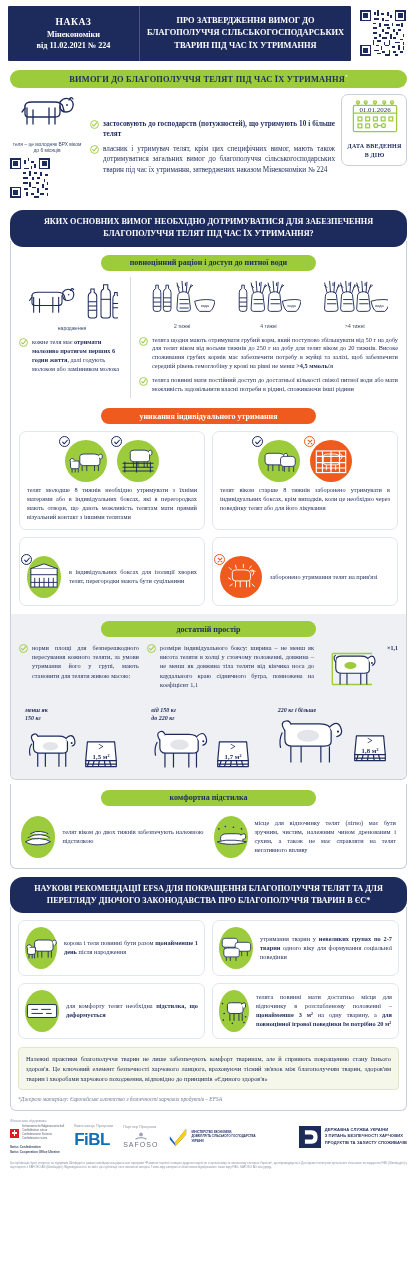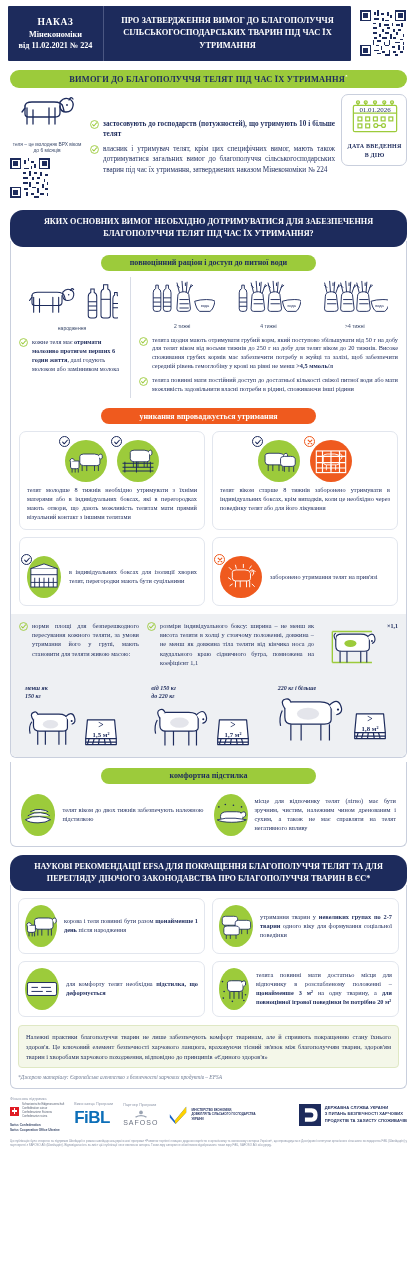--- a/index.html
+++ b/index.html
@@ -20,21 +20,21 @@
     gap: 6px;
   }
   .hdr-bar {
     flex: 1;
     background: #1d2b5c;
     display: flex;
     align-items: stretch;
     border-radius: 1px;
   }
   .hdr-left {
-    width: 96px;
+    width: 132px;
     color: #ffffff;
     text-align: center;
     font-size: 8.2px;
     font-weight: bold;
     line-height: 1.42;
     padding: 9px 4px;
     border-right: 1px solid #5a6party;
     border-right: 1px solid #4b5782;
     display: flex; flex-direction: column; justify-content: flex-start;
   }
@@ -545,21 +545,21 @@
       <div class="bullet">
         <svg class="chk" viewBox="0 0 16 16">
           <circle cx="8" cy="8" r="7" fill="none" stroke="#9ccb3b" stroke-width="1.6"></circle>
           <path d="M4.6 8.2 L6.9 10.6 L11.6 5.1" fill="none" stroke="#9ccb3b" stroke-width="1.8" stroke-linecap="round" stroke-linejoin="round"></path>
         </svg>
         <div class="feed-text">телята повинні мати постійний доступ до достатньої кількості свіжої питної води або мати можливість задовільнити власні потреби в рідині, споживаючи інші рідини</div>
       </div>
     </div>
   </div>
 
-  <div class="sub-pill-orange">уникання впроваджується утримання</div>
+  <div class="sub-pill-orange">уникання індивідуального утримання</div>
 
   <div class="cards2">
     <div class="card">
       <div class="card-icons">
         <div class="icon-wrap">
           <div class="mark">
             <svg viewBox="0 0 12 12" width="8" height="8">
                 <path d="M2.5 6.2 L4.8 8.7 L9.5 3.4" fill="none" stroke="#1d2b5c" stroke-width="1.6" stroke-linecap="round" stroke-linejoin="round"></path>
               </svg>
           </div>
@@ -691,20 +691,21 @@
               <path d="M5 7 l3 3 M13 4 l1 4 M23 3 l0 4 M33 5 l-2 3 M4 20 l3 2 M6 30 l3 -2 M34 28 l3 3"></path>
             </g>
           </svg>
         </div>
         <div class="card-text">заборонено утримання телят на прив'язі</div>
       </div>
     </div>
   </div>
 
   <div class="grey-panel">
+    <div class="sub-pill-green wide">достатній простір</div>
     <div class="space-cols">
       <div class="space-c1">
         <div class="bullet">
           <svg class="chk" viewBox="0 0 16 16">
             <circle cx="8" cy="8" r="7" fill="none" stroke="#9ccb3b" stroke-width="1.6"></circle>
             <path d="M4.6 8.2 L6.9 10.6 L11.6 5.1" fill="none" stroke="#9ccb3b" stroke-width="1.8" stroke-linecap="round" stroke-linejoin="round"></path>
           </svg>
           <div class="space-text">норми площі для безперешкодного пересування кожного теляти, за умови утримання його у групі, мають становити для теляти живою масою:</div>
         </div>
       </div>

